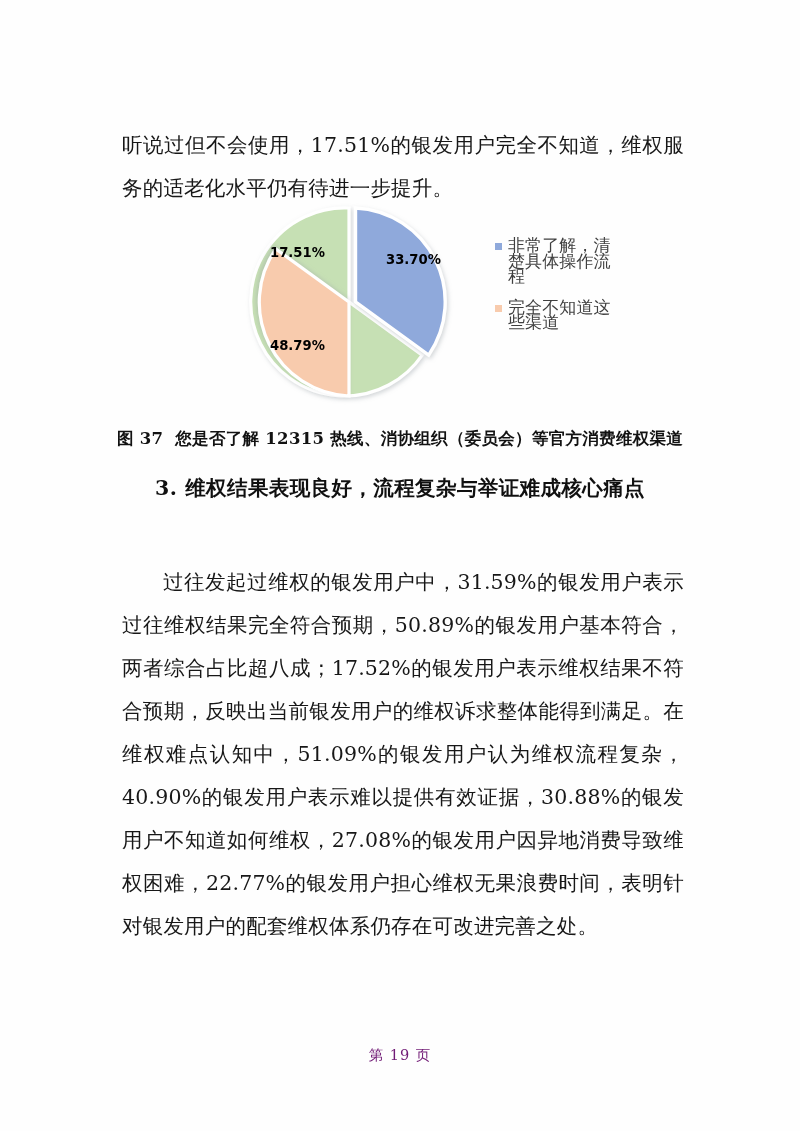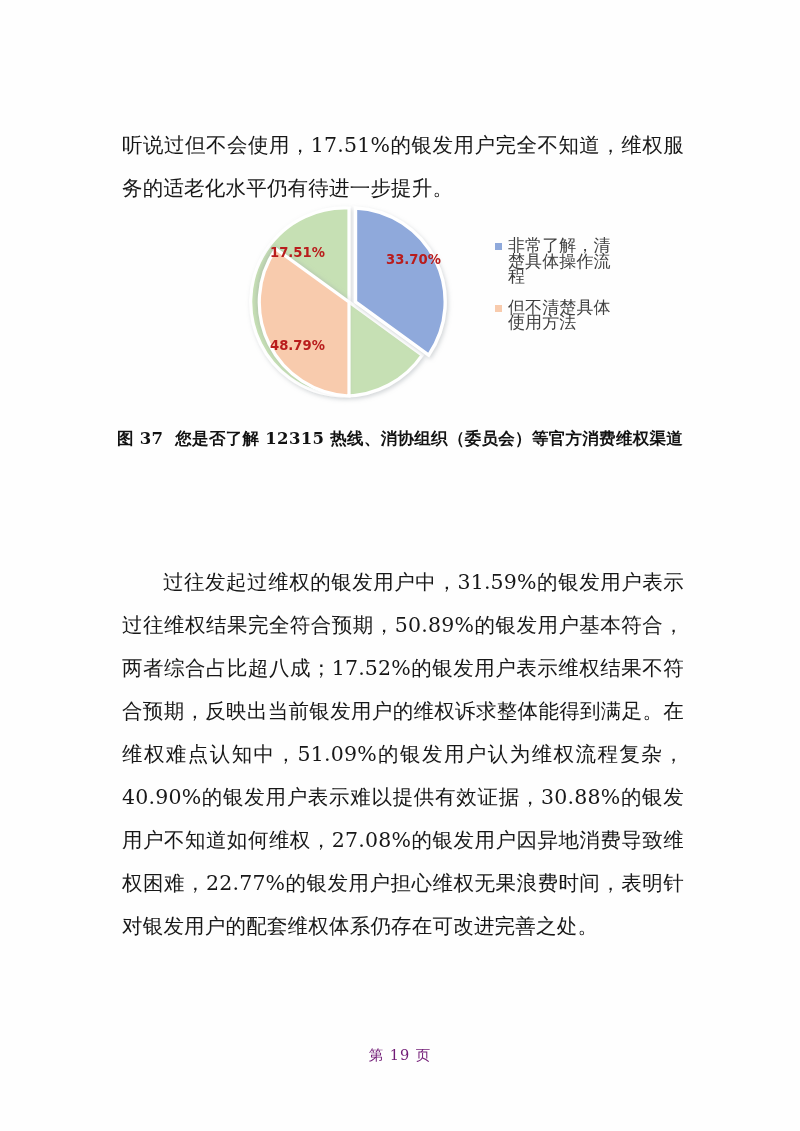--- a/index.html
+++ b/index.html
@@ -110,21 +110,21 @@
     font-size: 17px;
     line-height: 15.5px;
     color: #3f3f3f;
     letter-spacing: 0.1px;
   }
   .pie-label {
     position: absolute;
     font-family: "DejaVu Sans", "Liberation Sans", sans-serif;
     font-size: 13.2px;
     font-weight: bold;
-    color: #b91c1c;
+    color: #000000;
     white-space: nowrap;
   }
 </style>
 </head>
 <body>
 
 <div class="page">
 
   <p class="body-text para-top">听说过但不会使用，17.51%的银发用户完全不知道，维权服务的适老化水平仍有待进一步提升。</p>
 
@@ -152,27 +152,30 @@
       <span class="pie-label" style="left:55px; top:148px;">48.79%</span>
     </div>
 
     <div class="legend">
       <div class="legend-item">
         <span class="legend-swatch" style="background:#8FA9DB;"></span>
         <span class="legend-label">非常了解，清楚具体操作流程</span>
       </div>
       <div class="legend-item">
         <span class="legend-swatch" style="background:#F8CBAD;"></span>
-        <span class="legend-label">但不清楚具体使用方法</span>
+        <span class="legend-label">完全不知道这些渠道</span>
       </div>
     </div>
   </div>
 
   <div class="fig-caption">
     <span>图 37</span><span class="gap"></span><span>您是否了解 12315 热线、消协组织（委员会）等官方消费维权渠道</span>
   </div>
 
+  <div class="section-heading">
+    <span class="num">3.</span><span>维权结果表现良好，流程复杂与举证难成核心痛点</span>
+  </div>
 
   <p class="body-text para-main">过往发起过维权的银发用户中，31.59%的银发用户表示过往维权结果完全符合预期，50.89%的银发用户基本符合，两者综合占比超八成；17.52%的银发用户表示维权结果不符合预期，反映出当前银发用户的维权诉求整体能得到满足。在维权难点认知中，51.09%的银发用户认为维权流程复杂，40.90%的银发用户表示难以提供有效证据，30.88%的银发用户不知道如何维权，27.08%的银发用户因异地消费导致维权困难，22.77%的银发用户担心维权无果浪费时间，表明针对银发用户的配套维权体系仍存在可改进完善之处。</p>
 
   <div class="footer">第 19 页</div>
 
 </div>
 
 </body></html>

